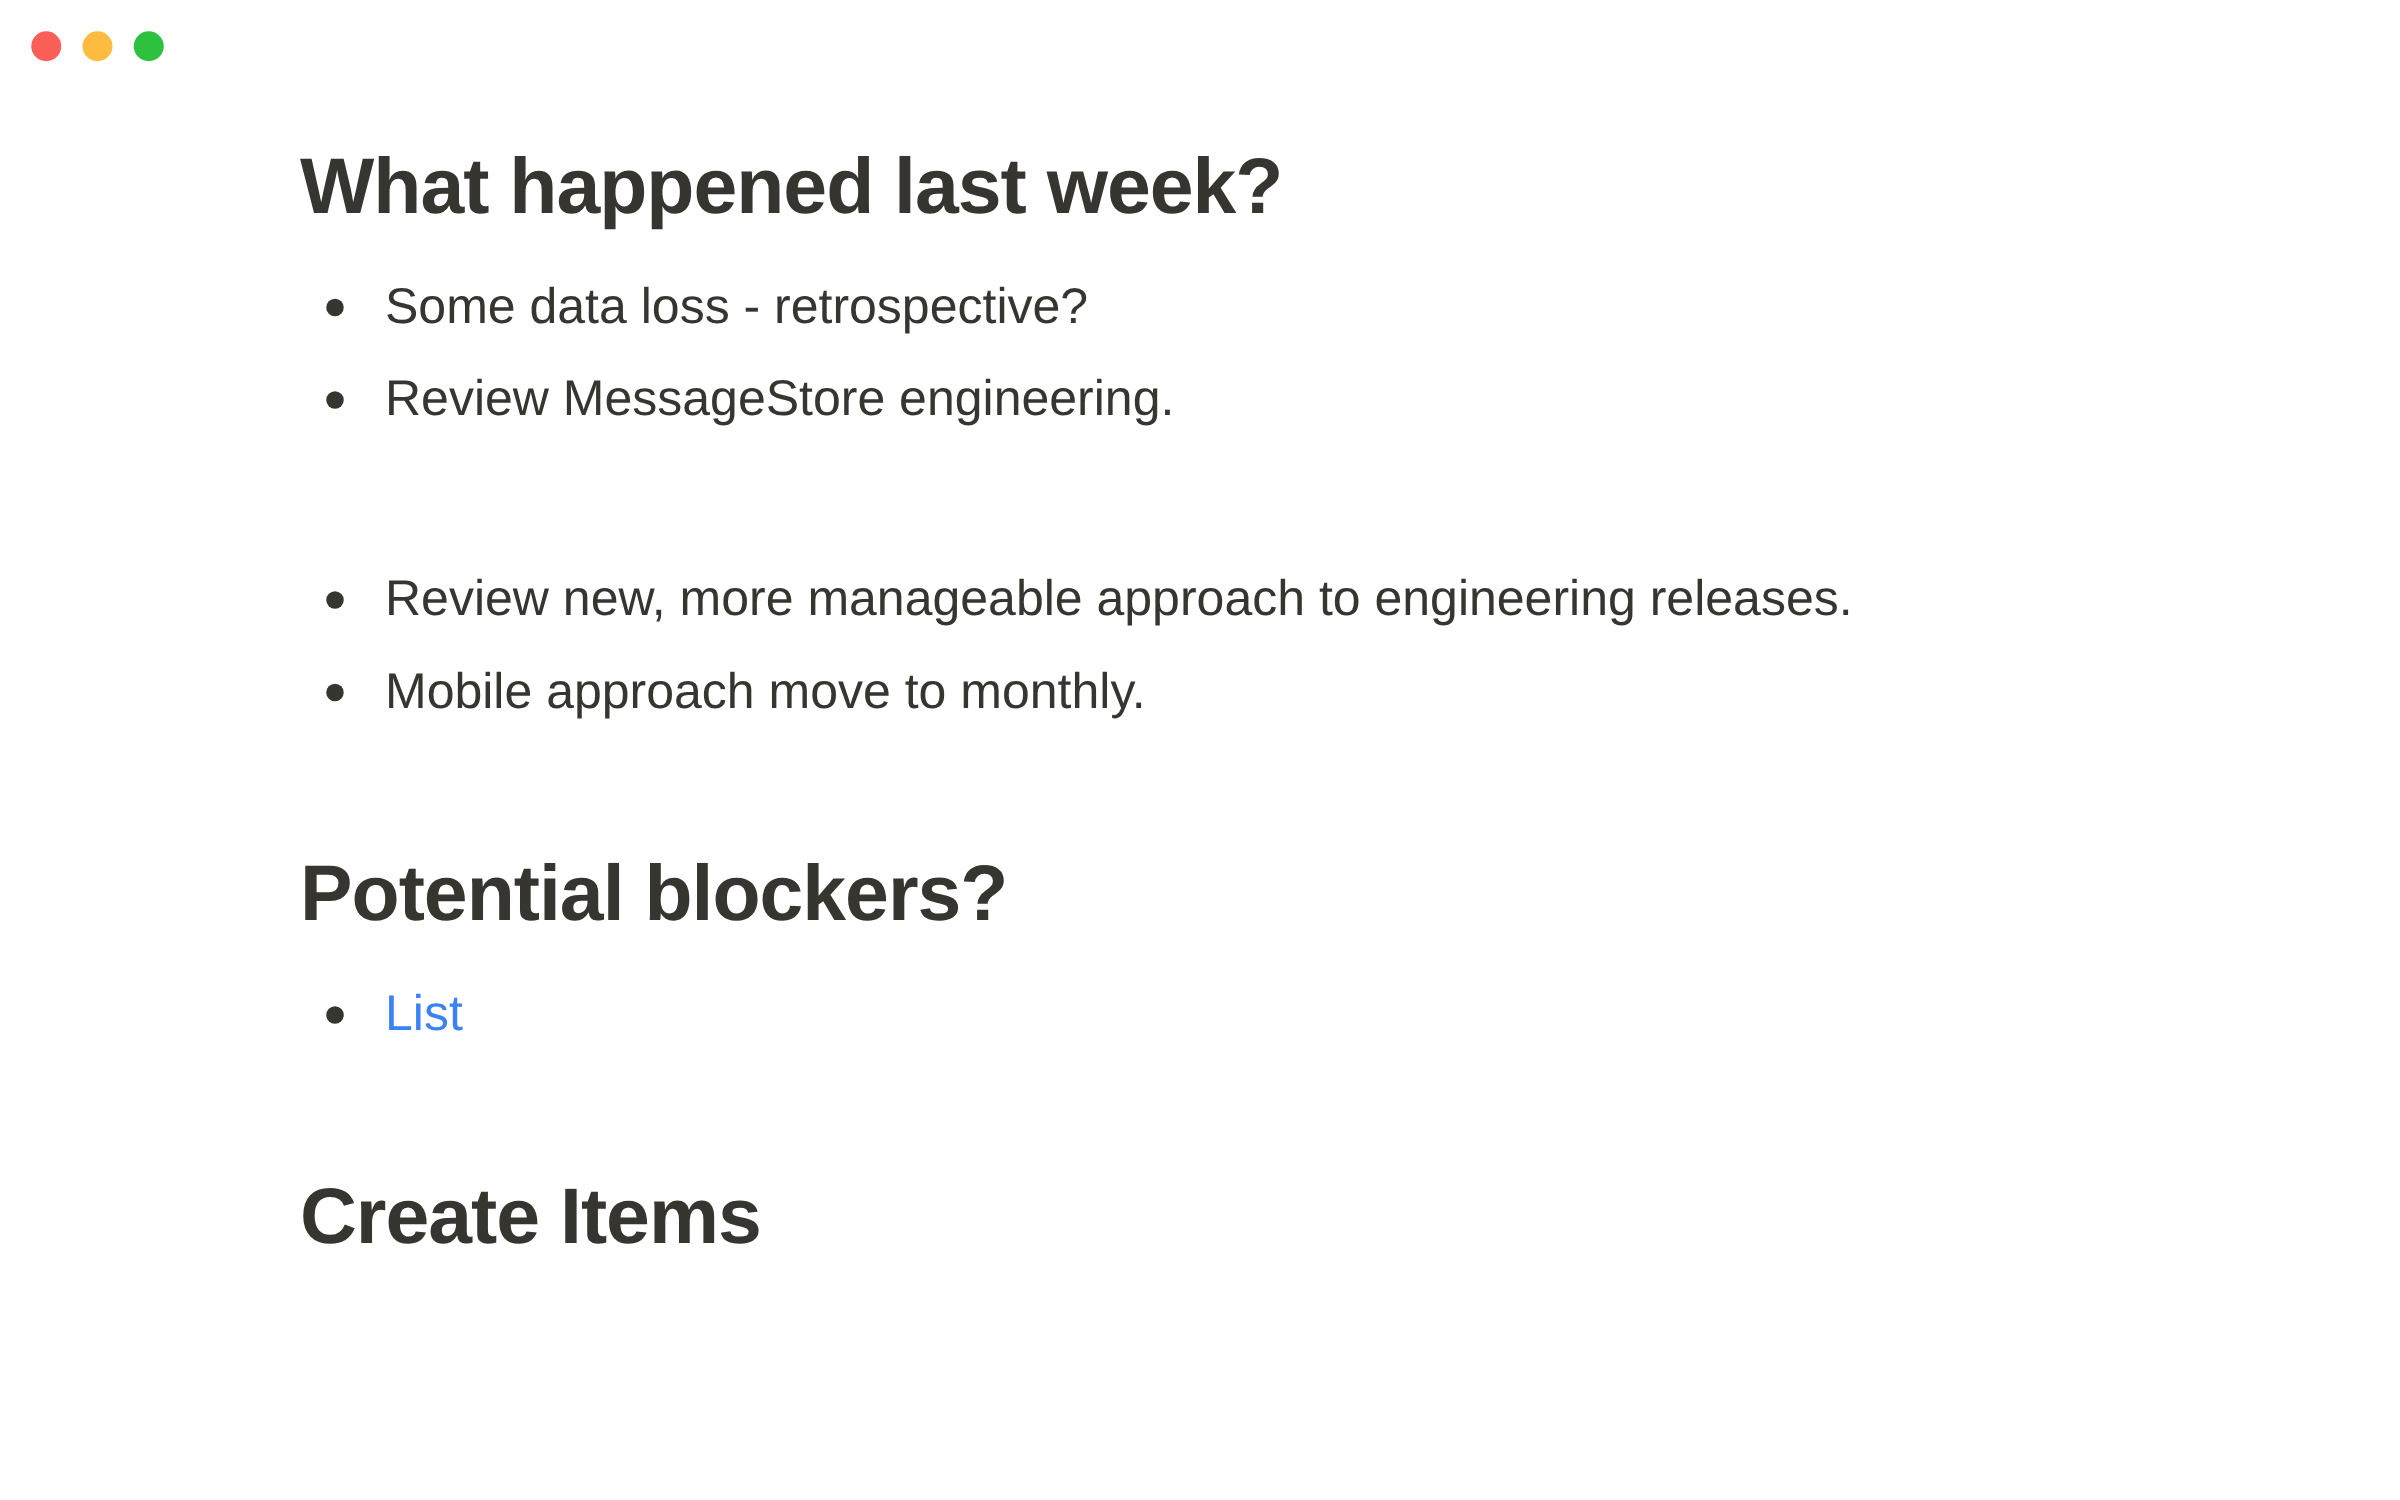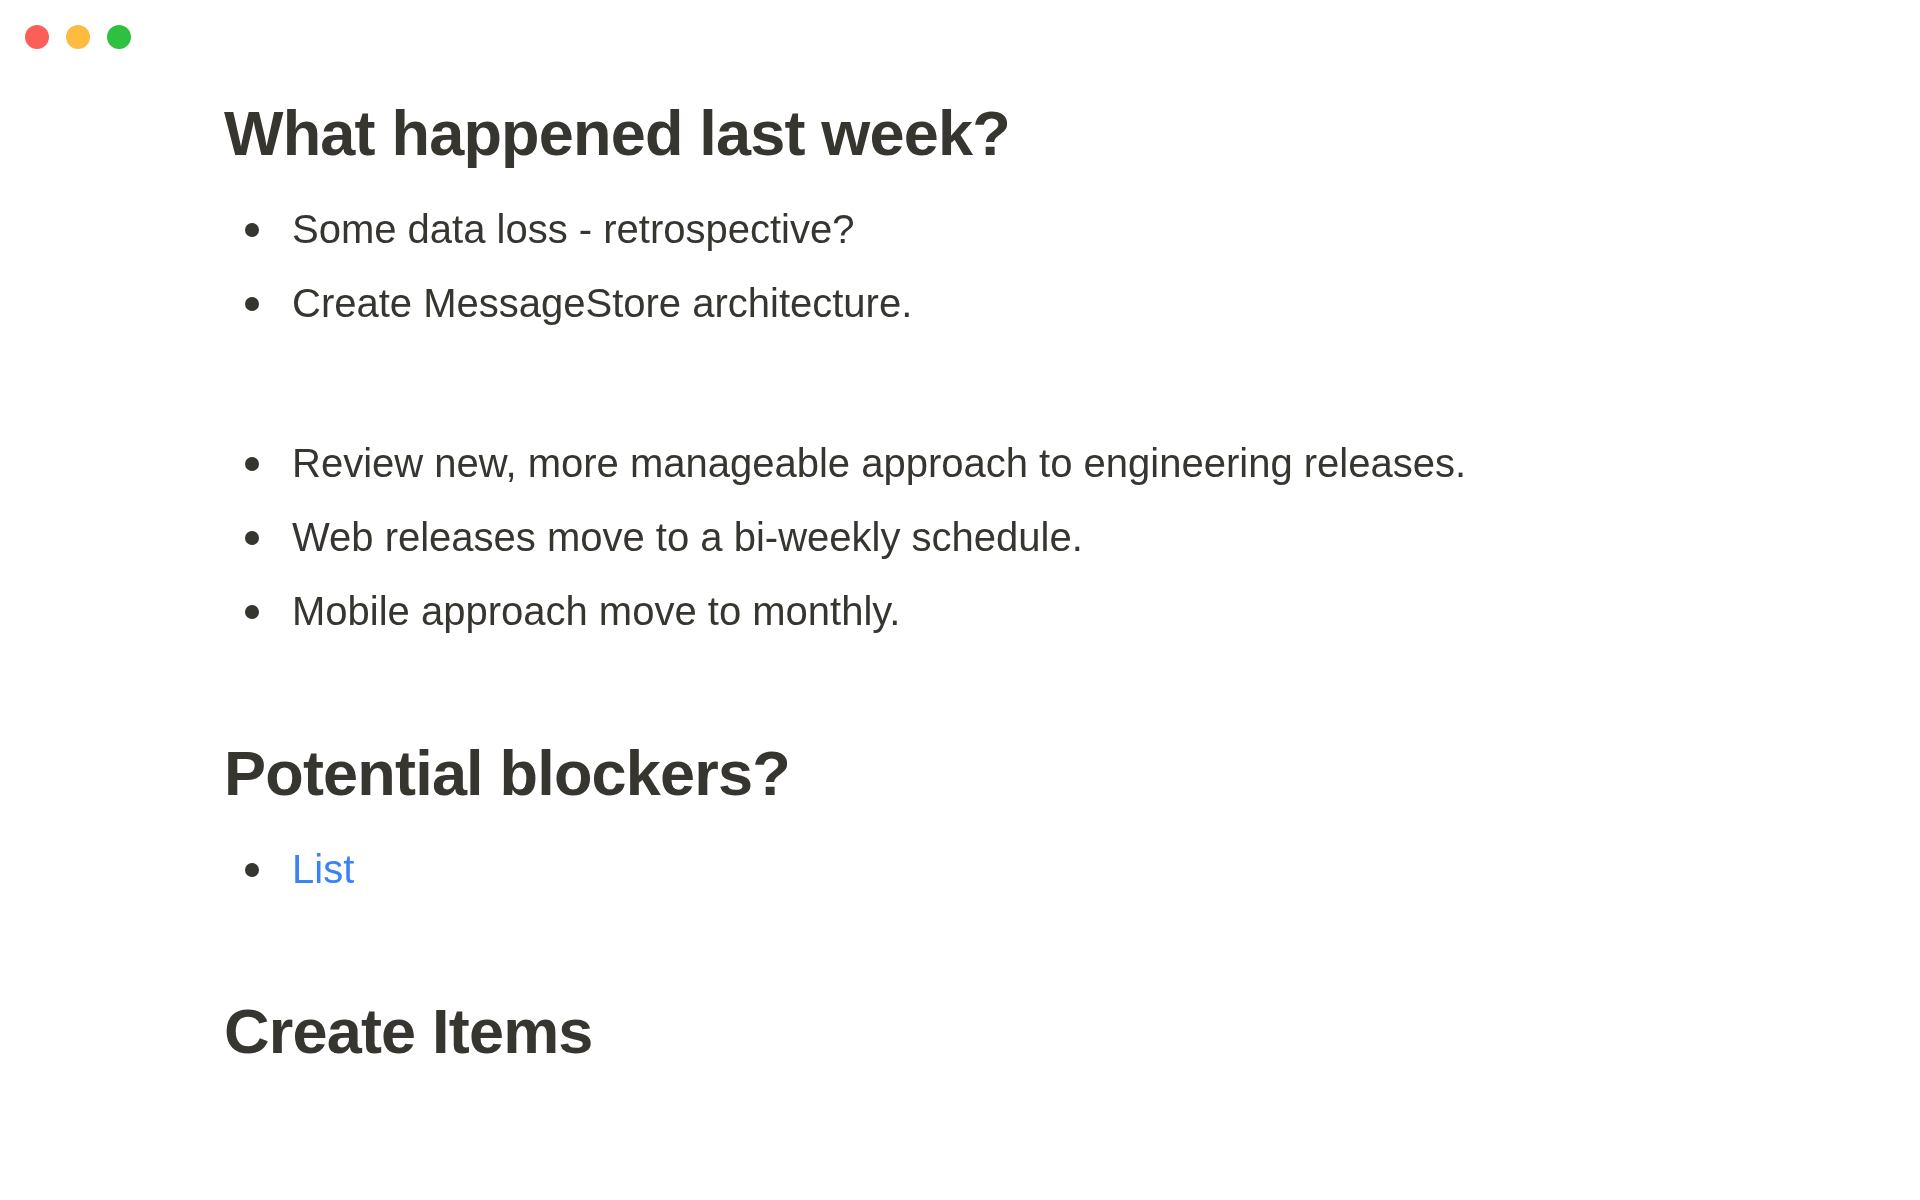--- a/index.html
+++ b/index.html
@@ -32,21 +32,21 @@
     padding: 0;
     cursor: pointer;
     display: block;
   }
 
   
   .doc {
     padding: 94px 0 0 224px;
     width: 1400px;
   }
-  .sec { margin: 0; }
+  .sec { margin: 16px; }
   .sec + .sec { margin-top: 86px; }
 
   .sec-heading {
     margin: 0;
     font-size: 63px;
     line-height: 78px;
     font-weight: 700;
     letter-spacing: -0.8px;
     color: #37352f;
     white-space: nowrap;
@@ -93,34 +93,30 @@
 
   <section class="sec">
     <h1 class="sec-heading">What happened last week?</h1>
     <ul class="blist">
       <li class="item">
         <span class="bullet-dot"></span>
         <span>Some data loss - retrospective?</span>
       </li>
       <li class="item">
         <span class="bullet-dot"></span>
-        <span>Create MessageStore architecture.</span>
+        <span>Review MessageStore engineering.</span>
       </li>
     </ul>
   </section>
 
   <section class="sec">
     <ul class="blist">
       <li class="item">
         <span class="bullet-dot"></span>
         <span>Review new, more manageable approach to engineering releases.</span>
-      </li>
-      <li class="item">
-        <span class="bullet-dot"></span>
-        <span>Web releases move to a bi-weekly schedule.</span>
       </li>
       <li class="item">
         <span class="bullet-dot"></span>
         <span>Mobile approach move to monthly.</span>
       </li>
     </ul>
   </section>
 
   <section class="sec">
     <h1 class="sec-heading">Potential blockers?</h1>

